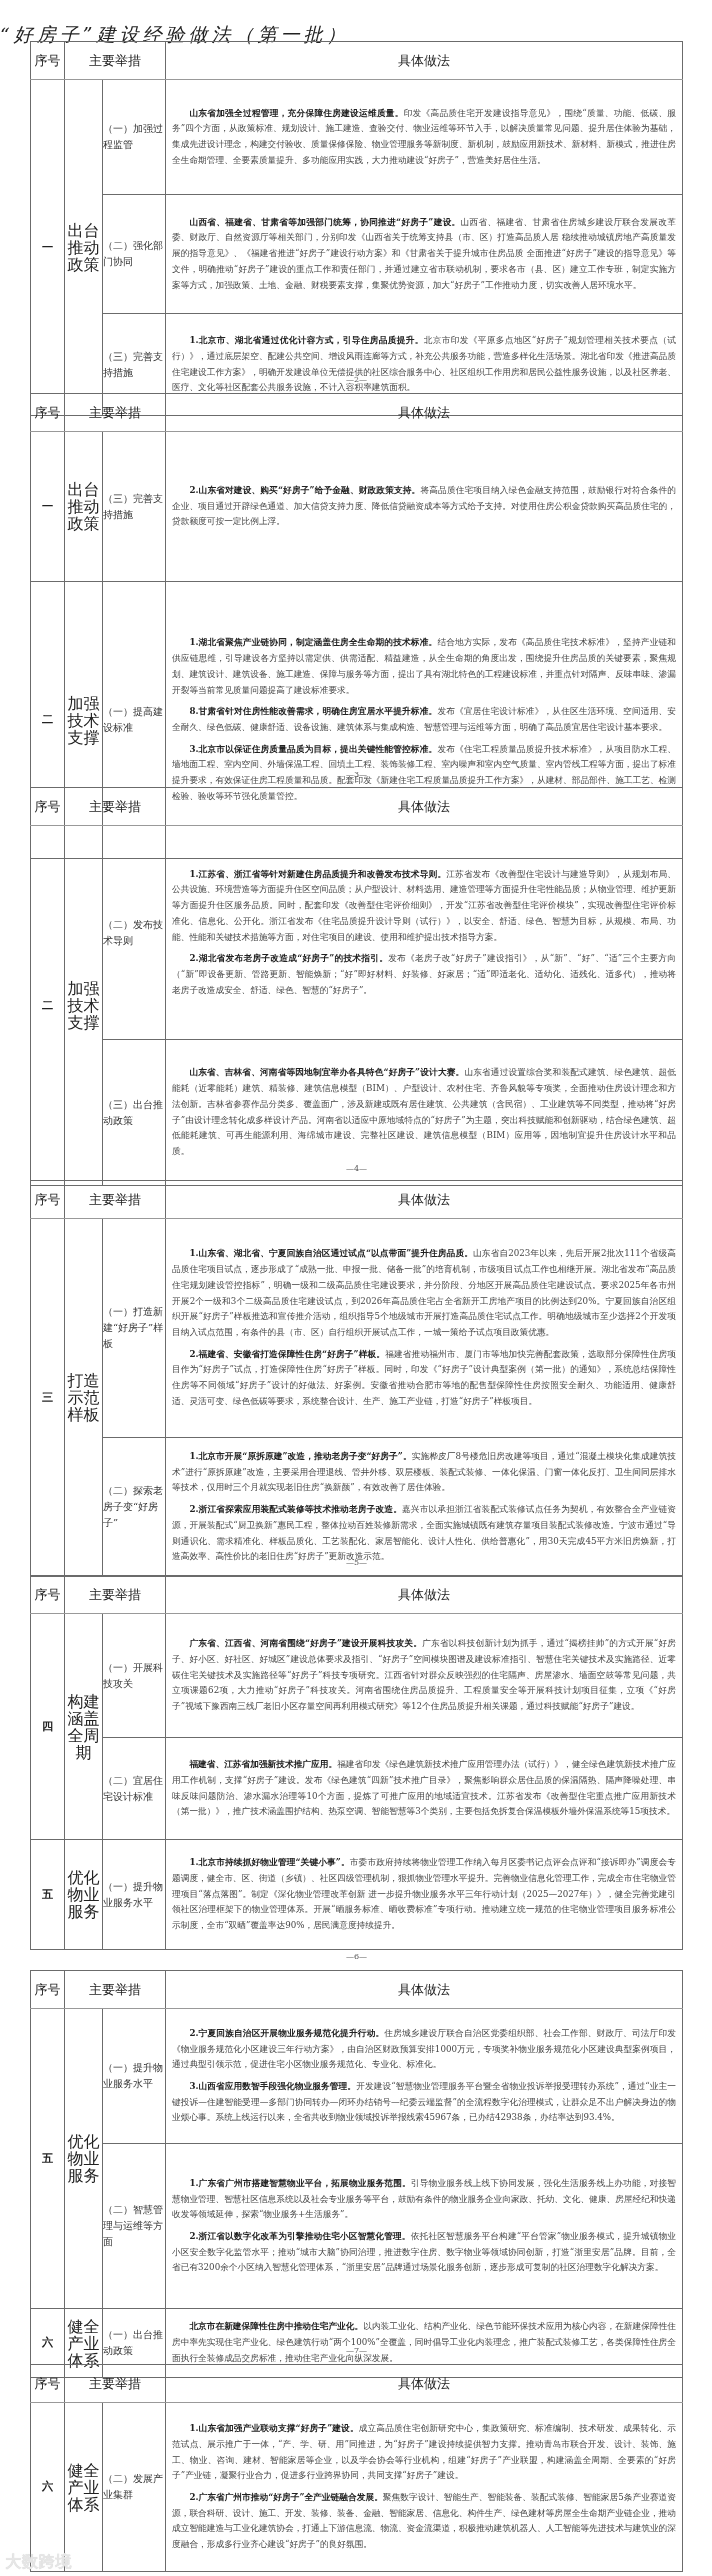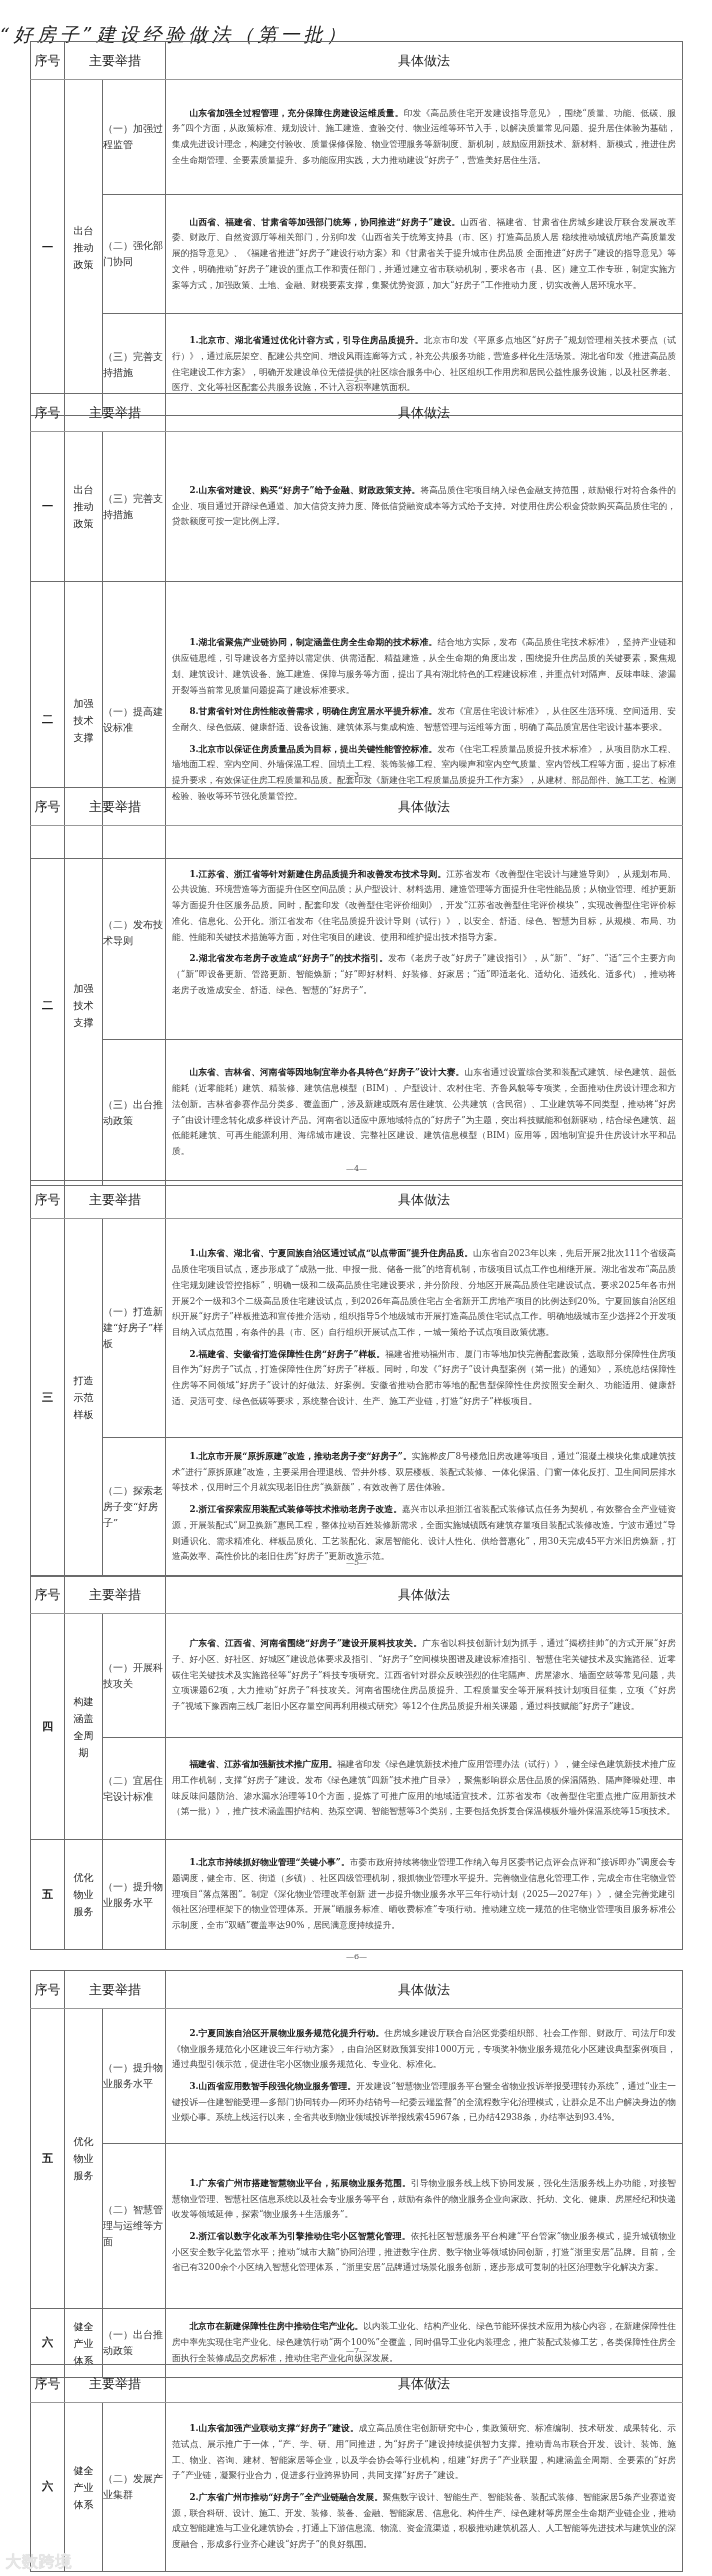--- a/index.html
+++ b/index.html
@@ -58,21 +58,21 @@
   td.no {
     text-align: center;
     font-family: "DejaVu Sans", sans-serif;
     font-weight: bold;
     font-size: 11.2px;
     color: #222;
   }
   td.cat {
     text-align: center;
     font-family: "DejaVu Sans", sans-serif;
-    font-size: 10px;
+    font-size: 16px;
     line-height: 17px;
     color: #222;
   }
   td.cat span { display: block; width: 2em; margin: 0 auto; word-break: break-all; }
   td.sub {
     font-size: 10px;
     line-height: 16px;
     color: #333;
     padding: 0 4px 0 5.3px;
   }

